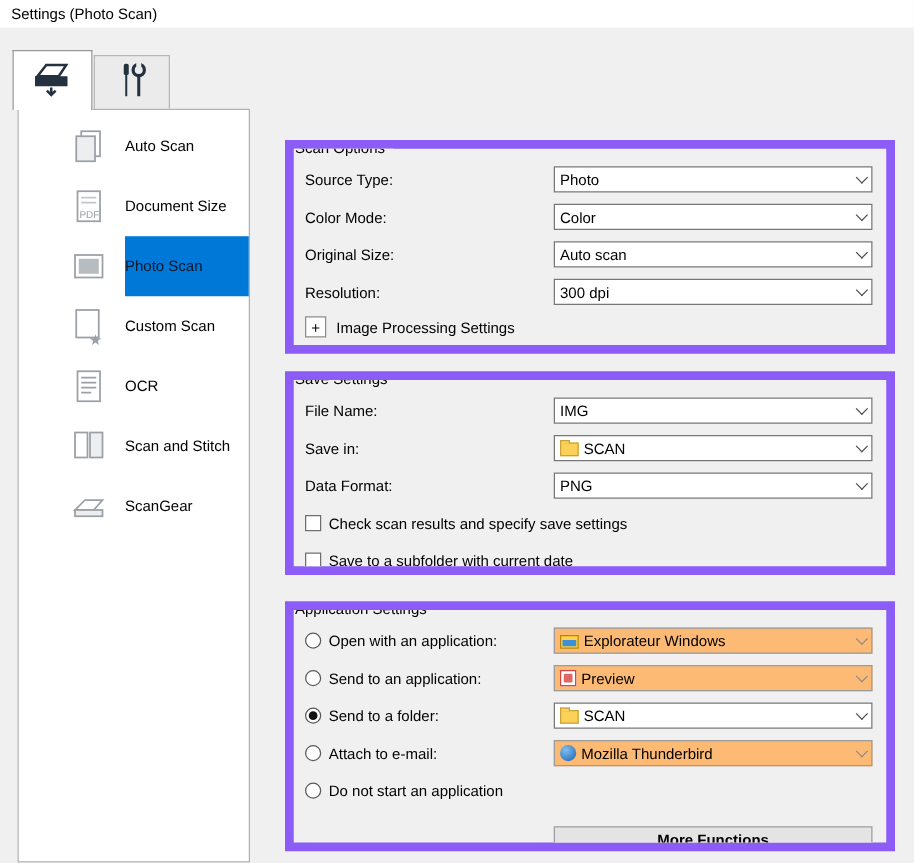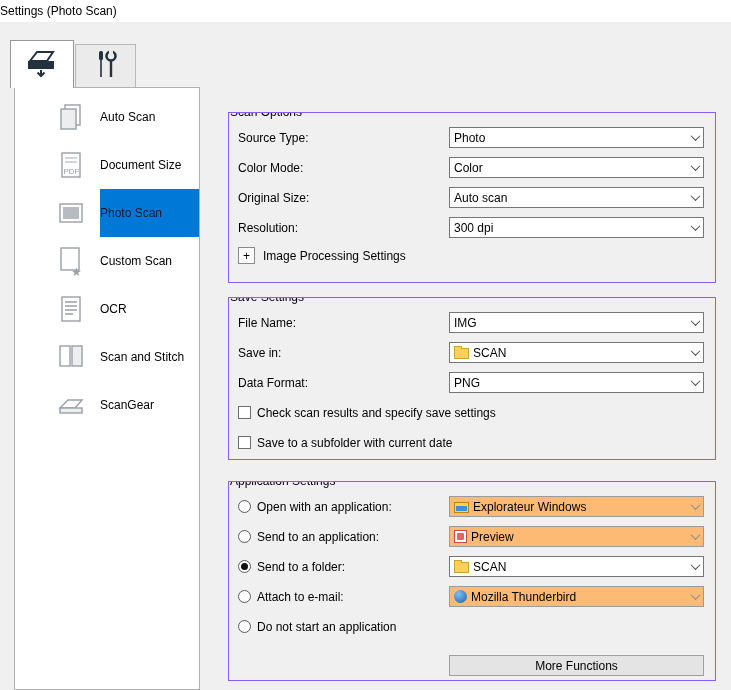--- a/index.html
+++ b/index.html
@@ -5,38 +5,38 @@
   html,body { margin:0; padding:0; }
   body {
     width:731px; height:690px; position:relative; overflow:hidden;
     background:#f0f0f0; color:#000;
     font-family:"Liberation Sans", sans-serif; font-size:12px;
   }
   
   .titlebar {
     position:absolute; left:0; top:0; width:731px; height:22px;
     background:#ffffff; display:flex; align-items:center;
-    box-sizing:border-box;
+    padding-left:9px; box-sizing:border-box;
   }
   
   .tab { position:absolute; display:flex; align-items:center; justify-content:center; cursor:pointer; box-sizing:border-box; }
   .tab.active   { left:10px; top:40px; width:64px; height:48px; background:#ffffff; border:1px solid #989898; border-bottom:none; z-index:3; }
   .tab.inactive { left:75px; top:44px; width:61px; height:43px; background:#ebebeb; border:1px solid #b7b7b7; border-bottom:none; z-index:1; }
   
   .sidebar {
     position:absolute; left:14px; top:87px; width:186px; height:603px;
     background:#ffffff; border:1px solid #b1b1b1; box-sizing:border-box;
     padding-top:5px; z-index:2;
   }
   .side-item { display:flex; align-items:stretch; height:48px; cursor:pointer; }
   .side-icon { width:58px; flex:none; display:flex; align-items:center; justify-content:center;margin-left:27px; }
   .side-label { flex:1; display:flex; align-items:center; }
   .side-item.selected .side-label { background:#0078d7; color:#0f172a; }
   
-  .groupbox { position:absolute; left:228px; width:488px; border:1px solid #8b5cf6; box-sizing:border-box; overflow:hidden; }
+  .groupbox { position:absolute; left:228px; width:488px; border:7px solid #8b5cf6; box-sizing:border-box; overflow:hidden; }
   #gb-scan { top:112px; height:171px; }
   #gb-save { top:297px; height:163px; }
   #gb-app  { top:481px; height:200px; }
   .gb-label { position:absolute; top:-8px; left:0; background:#f0f0f0; padding:1px 7px 1px 1px; line-height:12px; z-index:2; }
   .gb-wrap { position:relative; }
   .gb-body { padding:14px 11px 0 9px; }
   .frow { display:flex; align-items:center; height:21px; margin-bottom:9px; }
   
   .combo {
     margin-left:auto; width:255px; height:21px; box-sizing:border-box;
@@ -48,21 +48,21 @@
   .chev { width:6px; height:6px; border-right:1.5px solid #4a4a4a; border-bottom:1.5px solid #4a4a4a; transform:rotate(45deg) translate(-1px,-1px); }
   .combo.disabled { background:#fdba74; border-color:#9b9b9b; }
   .combo.disabled .chev { border-color:#8a8a8a; }
   .expander-row { display:flex; align-items:center; gap:8px; margin-top:3px; height:17px; }
   .expbtn { width:17px; height:17px; box-sizing:border-box; border:1px solid #8a8a8a; background:#fdfdfd;
             display:flex; align-items:center; justify-content:center; line-height:1; cursor:pointer; }
   .cb { width:13px; height:13px; border:1px solid #6e6e6e; background:#fff; flex:none; margin-right:6px; box-sizing:border-box; cursor:pointer; }
   .radio { width:13px; height:13px; border:1px solid #5a5a5a; border-radius:50%; background:#fff; flex:none; margin-right:6px;
            box-sizing:border-box; position:relative; cursor:pointer; }
   .radio.checked::after { content:""; position:absolute; left:2px; top:2px; width:7px; height:7px; border-radius:50%; background:#111; }
-  .btnrow { display:flex; margin-top:18px; }
+  .btnrow { display:flex; margin-top:18px;font-weight:bold; }
   .btn { margin-left:auto; width:255px; height:21px; box-sizing:border-box; background:#e4e4e4; border:1px solid #9f9f9f;
          display:flex; align-items:center; justify-content:center; cursor:pointer; }
   
   .icon-folder { width:15px; height:11px; background:#fbd158; border:1px solid #caa23c; box-sizing:border-box; position:relative; flex:none; margin-top:2px; }
   .icon-folder::before { content:""; position:absolute; top:-3px; left:-1px; width:6px; height:2px; background:#fbd158; border:1px solid #caa23c; border-bottom:none; }
   .icon-explorer { width:15px; height:11px; background:#ffd24a; border:1px solid #b8860b; box-sizing:border-box; position:relative; flex:none; margin-top:2px; }
   .icon-explorer::after { content:""; position:absolute; left:1px; bottom:1px; width:11px; height:5px; background:#3f8fd6; }
   .icon-preview { width:13px; height:13px; background:#fff; border:1px solid #cf4747; box-sizing:border-box; position:relative; flex:none; }
   .icon-preview::after { content:""; position:absolute; left:2px; top:2px; width:7px; height:7px; background:#e06666; border-radius:1px; }
   .icon-bird { width:13px; height:13px; border-radius:50%; background:radial-gradient(circle at 35% 30%, #7cc0f0, #1c5fb0); flex:none; }

